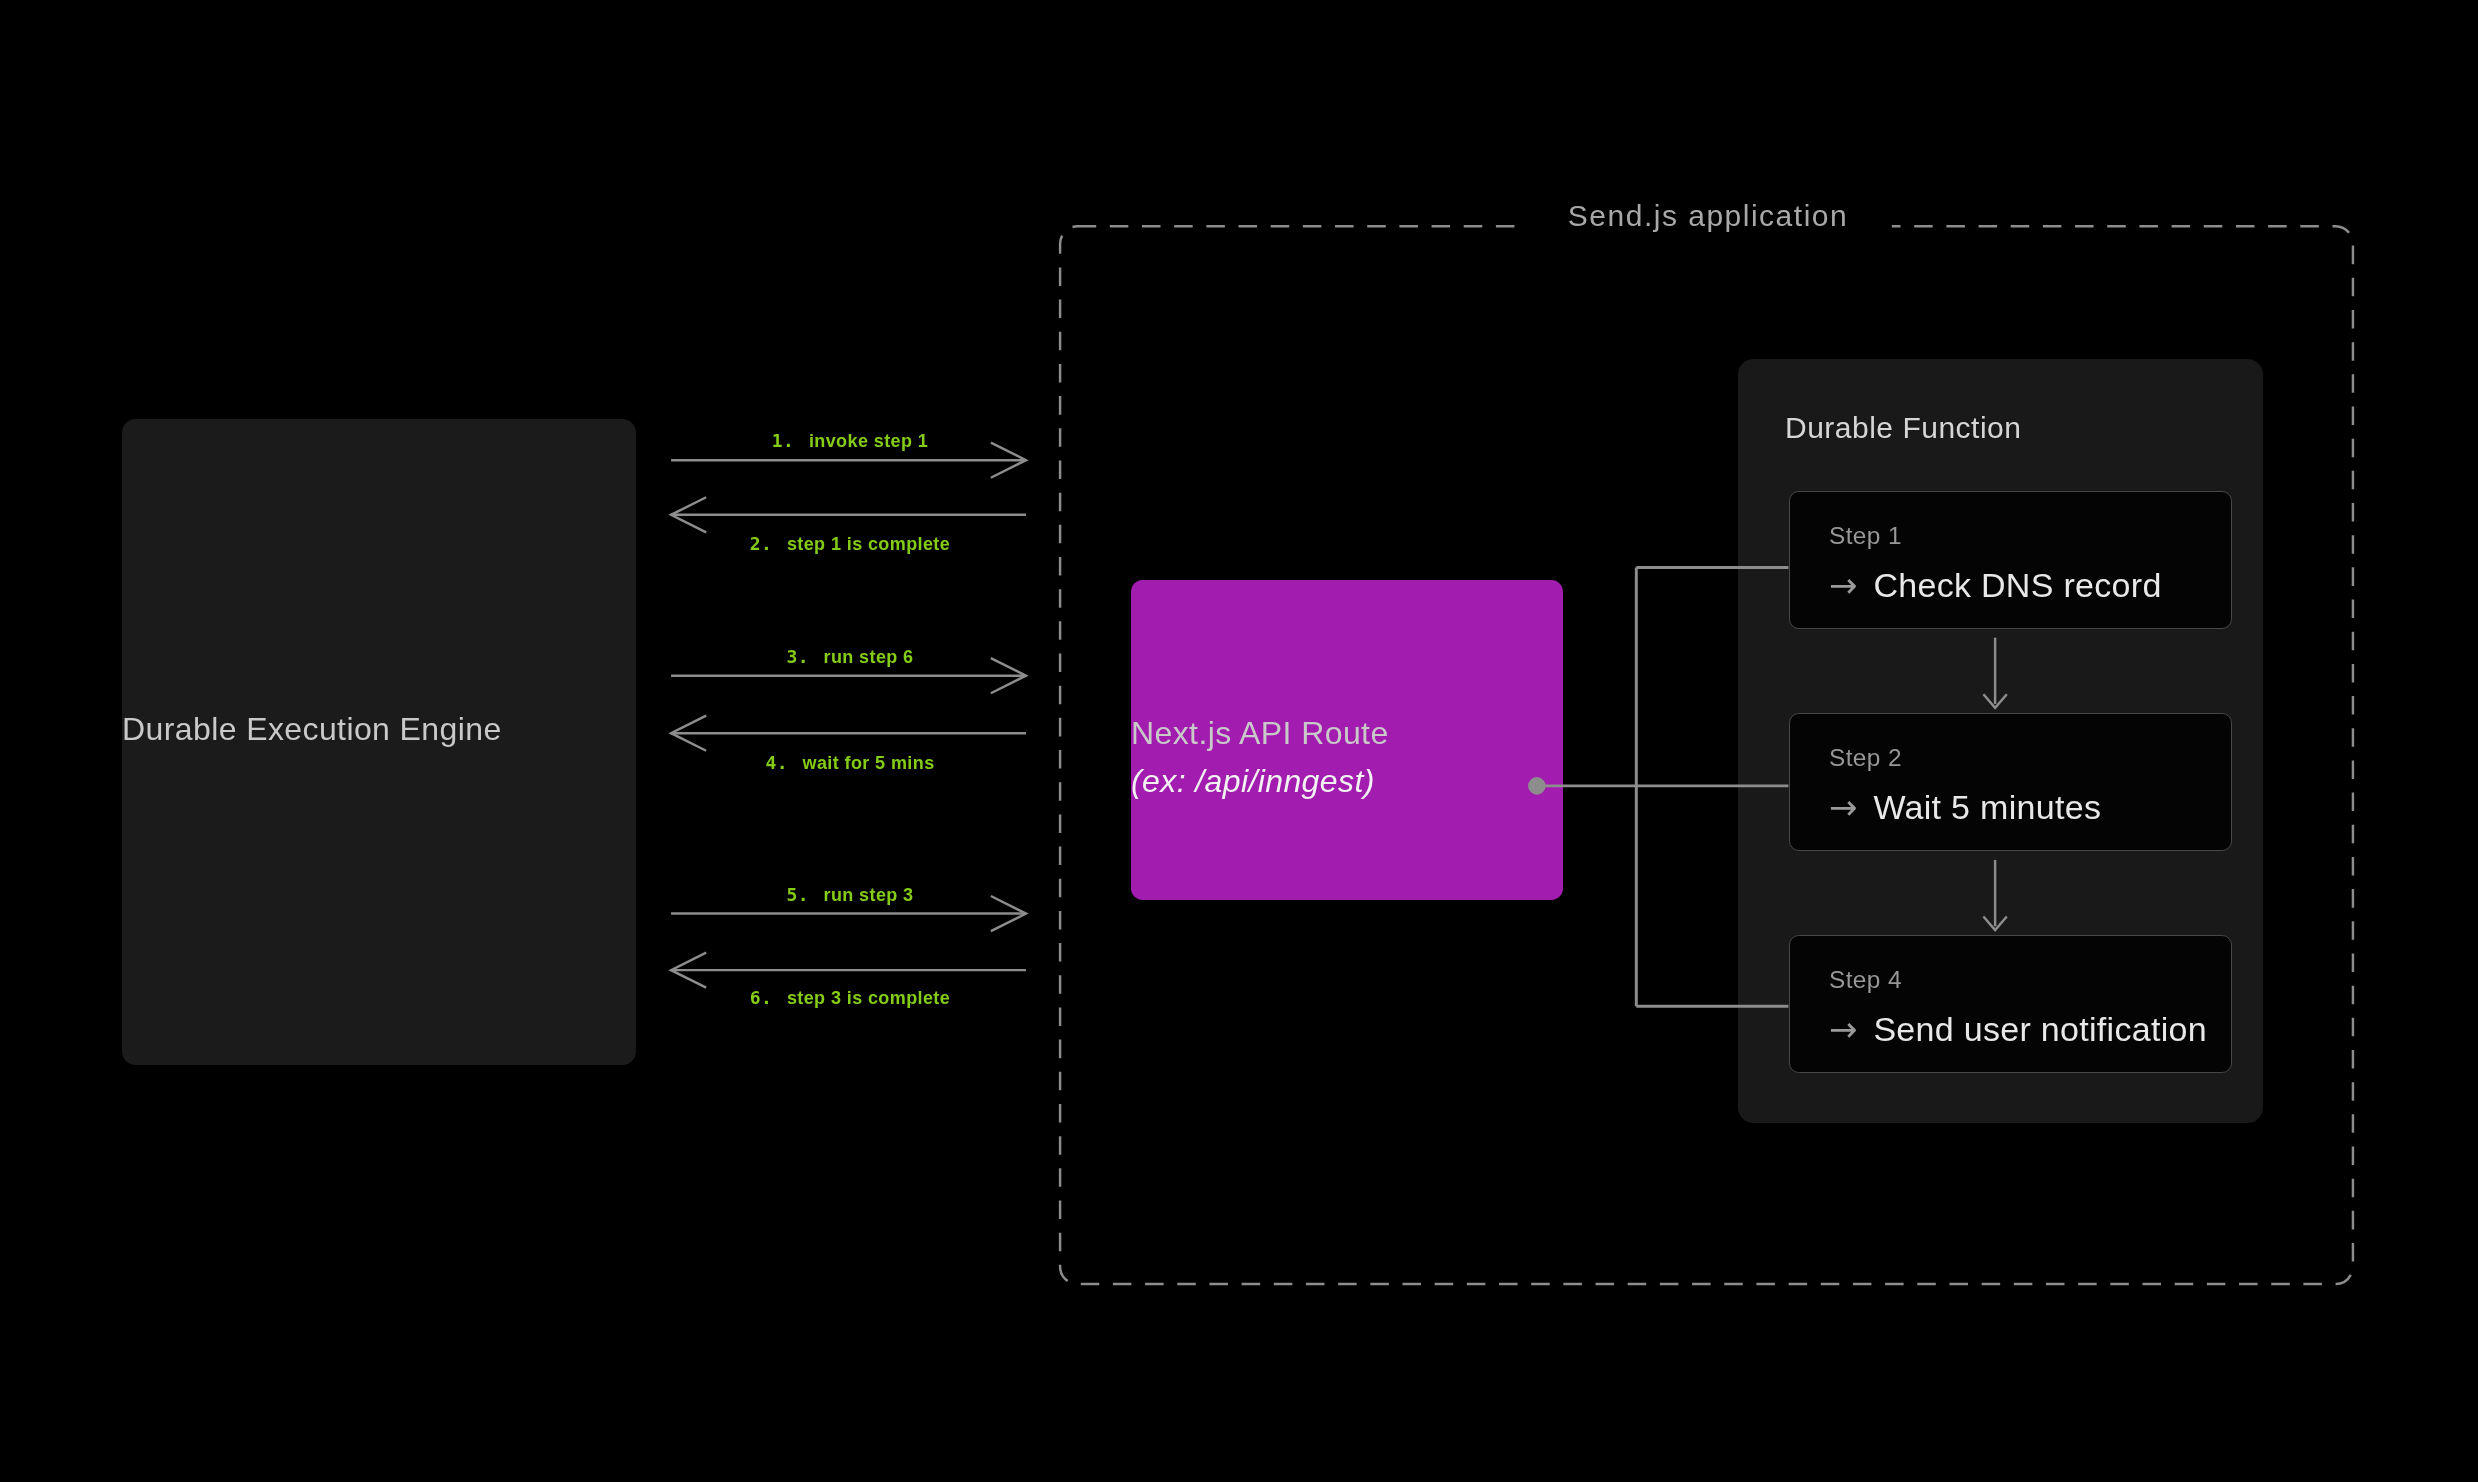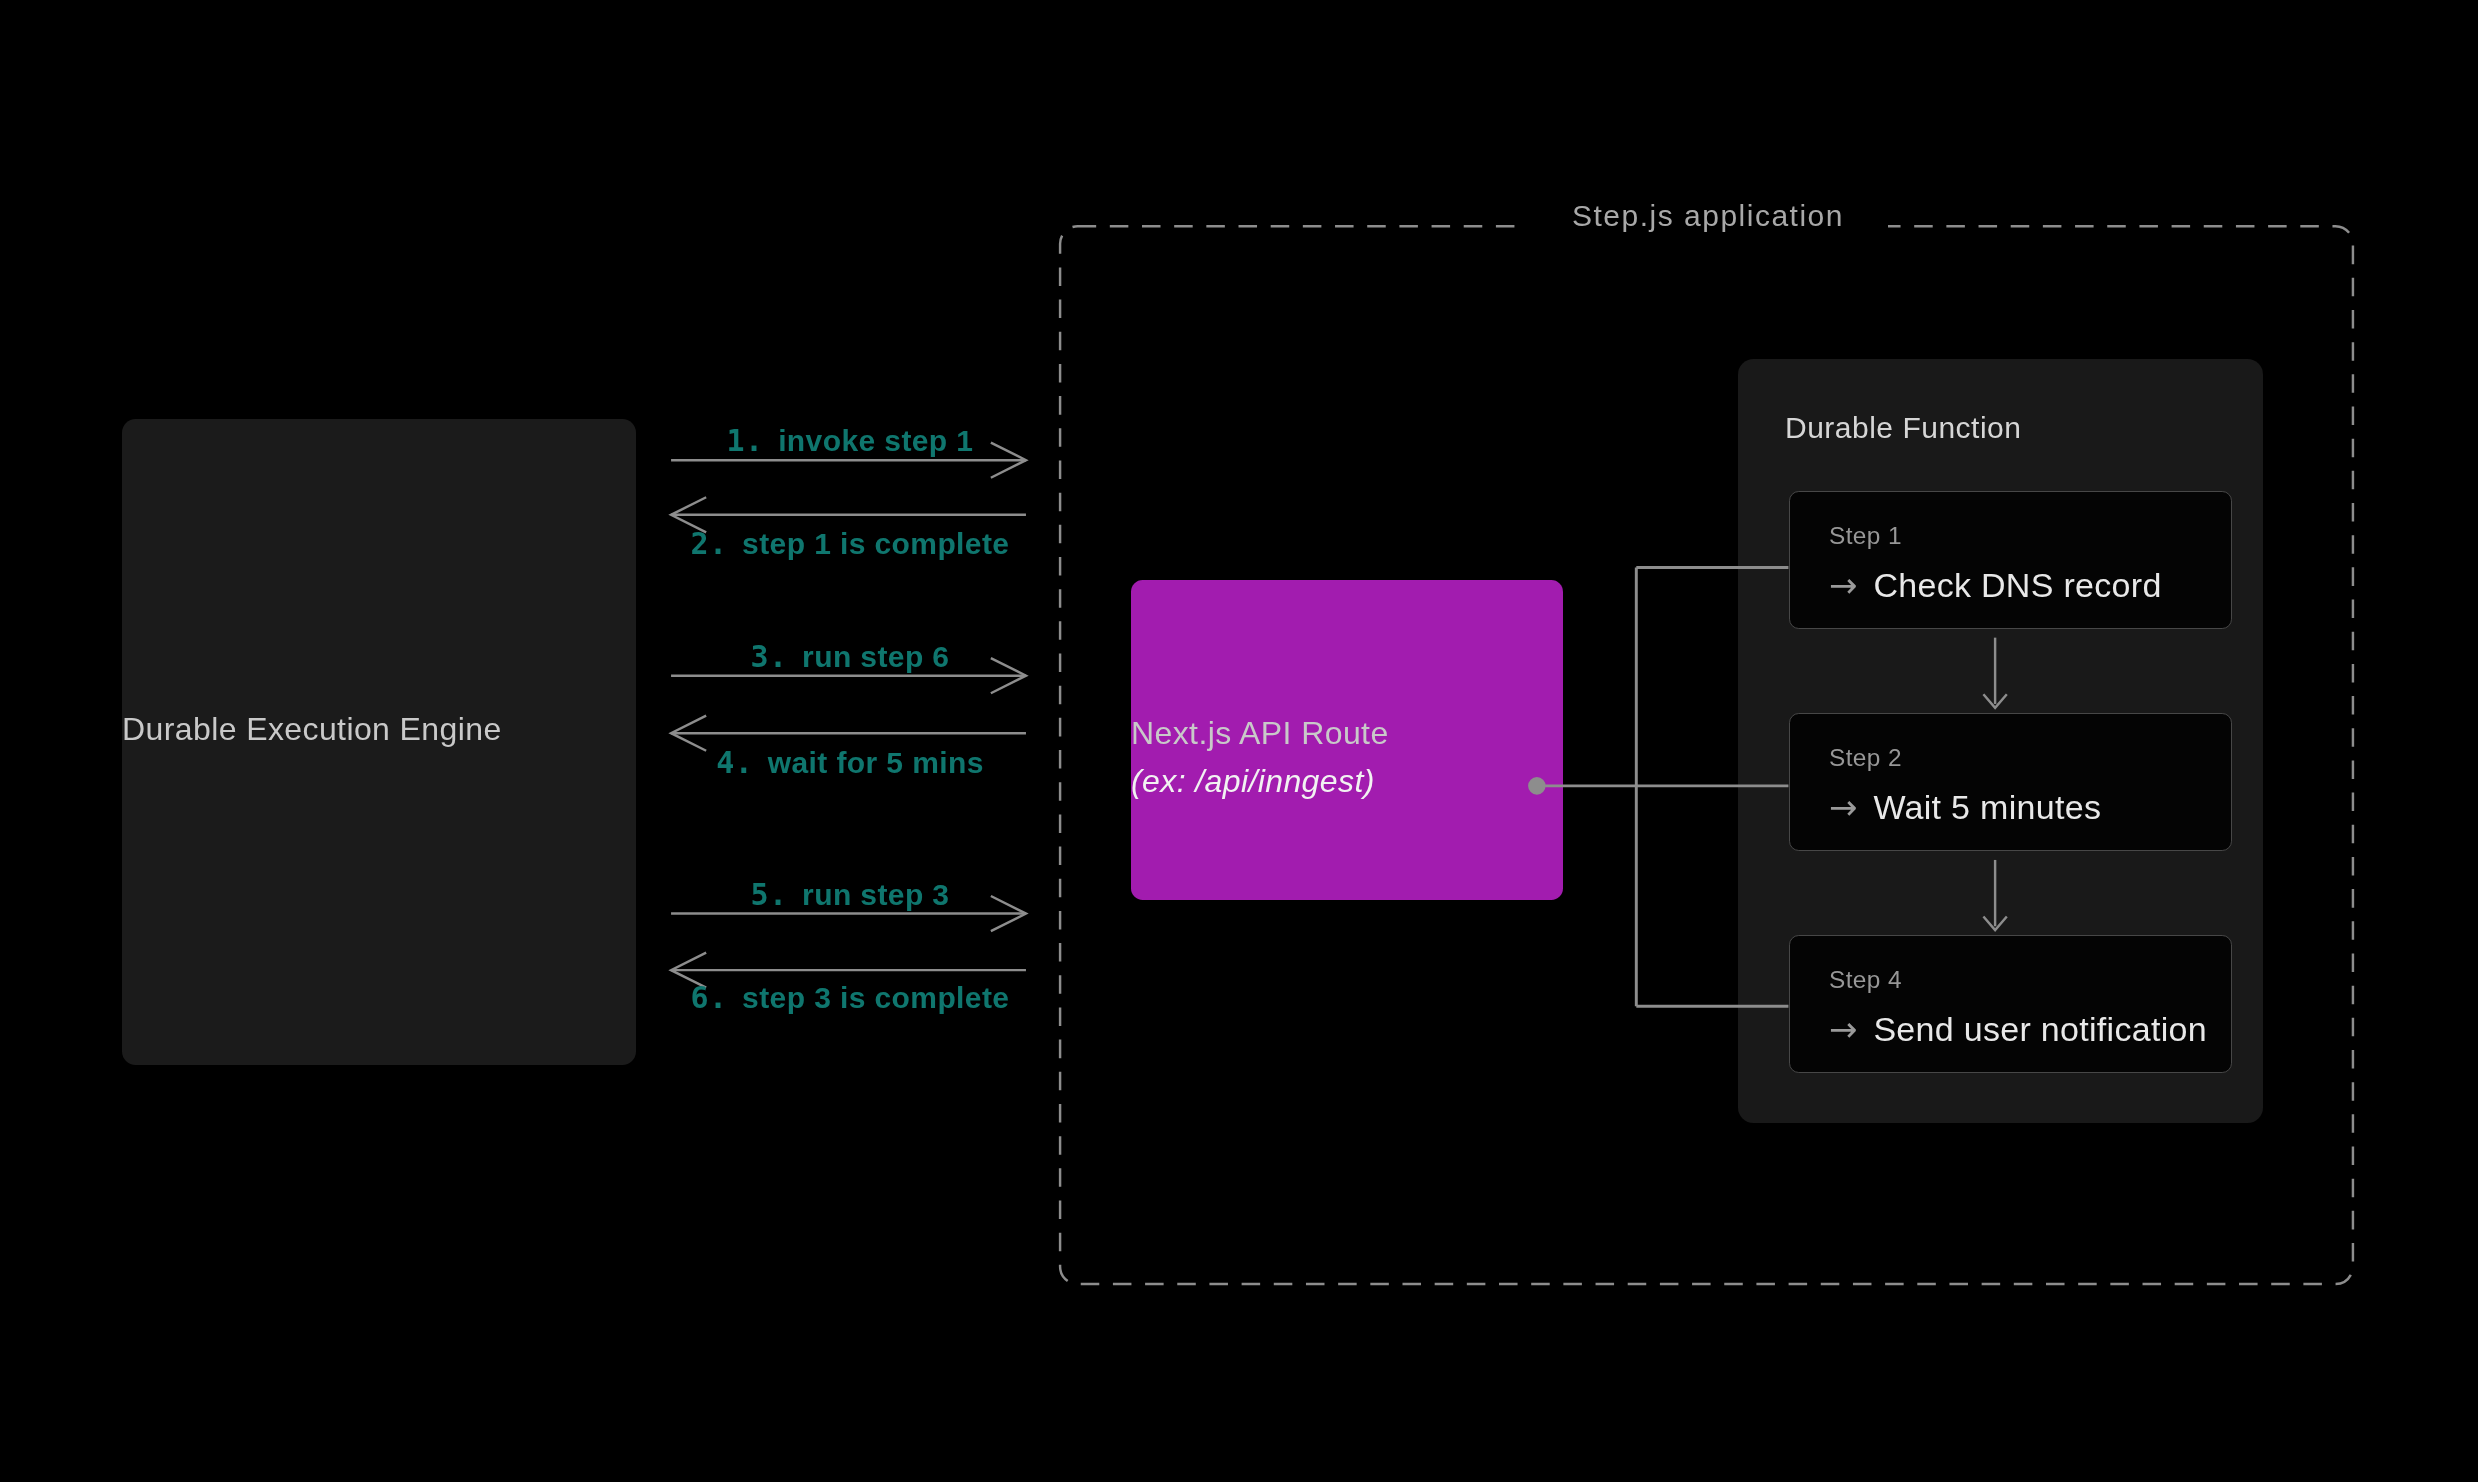--- a/index.html
+++ b/index.html
@@ -20,21 +20,21 @@
   .box-text{
     position:absolute;left:0;right:0;text-align:left;
     font-size:32px;line-height:49px;letter-spacing:0.4px;color:#c9c9c9;
   }
   .engine-box .box-text{top:286px;}
   .api-box .box-text{top:129px;line-height:48px;}
   .box-sub{font-style:italic;font-weight:500;color:#f2f2f2;}
   
   .seq-label{
     left:663px;width:374px;height:33px;line-height:33px;text-align:center;
-    font-size:30px;font-weight:600;letter-spacing:0.4px;color:#0f766e;white-space:nowrap;
+    font-size:18px;font-weight:600;letter-spacing:0.4px;color:#84cc16;white-space:nowrap;
   }
   .seq-label .num{
     font-family:"DejaVu Sans Mono",monospace;font-weight:700;margin-right:14.6px;
   }
   
   .app-label{
     left:1708px;top:216px;transform:translate(-50%,-50%);
     background:#000;padding:5.9px 44px;white-space:nowrap;
     font-size:30px;letter-spacing:1.5px;color:#a8a8a8;
   }
@@ -144,16 +144,16 @@
     </g>
   </svg>
 
   <div class="abs seq-label" style="top:424px"><span class="num">1.</span><span>invoke step 1</span></div>
   <div class="abs seq-label" style="top:527px"><span class="num">2.</span><span>step 1 is complete</span></div>
   <div class="abs seq-label" style="top:640px"><span class="num">3.</span><span>run step 6</span></div>
   <div class="abs seq-label" style="top:746px"><span class="num">4.</span><span>wait for 5 mins</span></div>
   <div class="abs seq-label" style="top:878px"><span class="num">5.</span><span>run step 3</span></div>
   <div class="abs seq-label" style="top:981px"><span class="num">6.</span><span>step 3 is complete</span></div>
 
-  <div class="abs app-label">Step.js application</div>
+  <div class="abs app-label">Send.js application</div>
 
 </div>
 
 
 </body></html>

